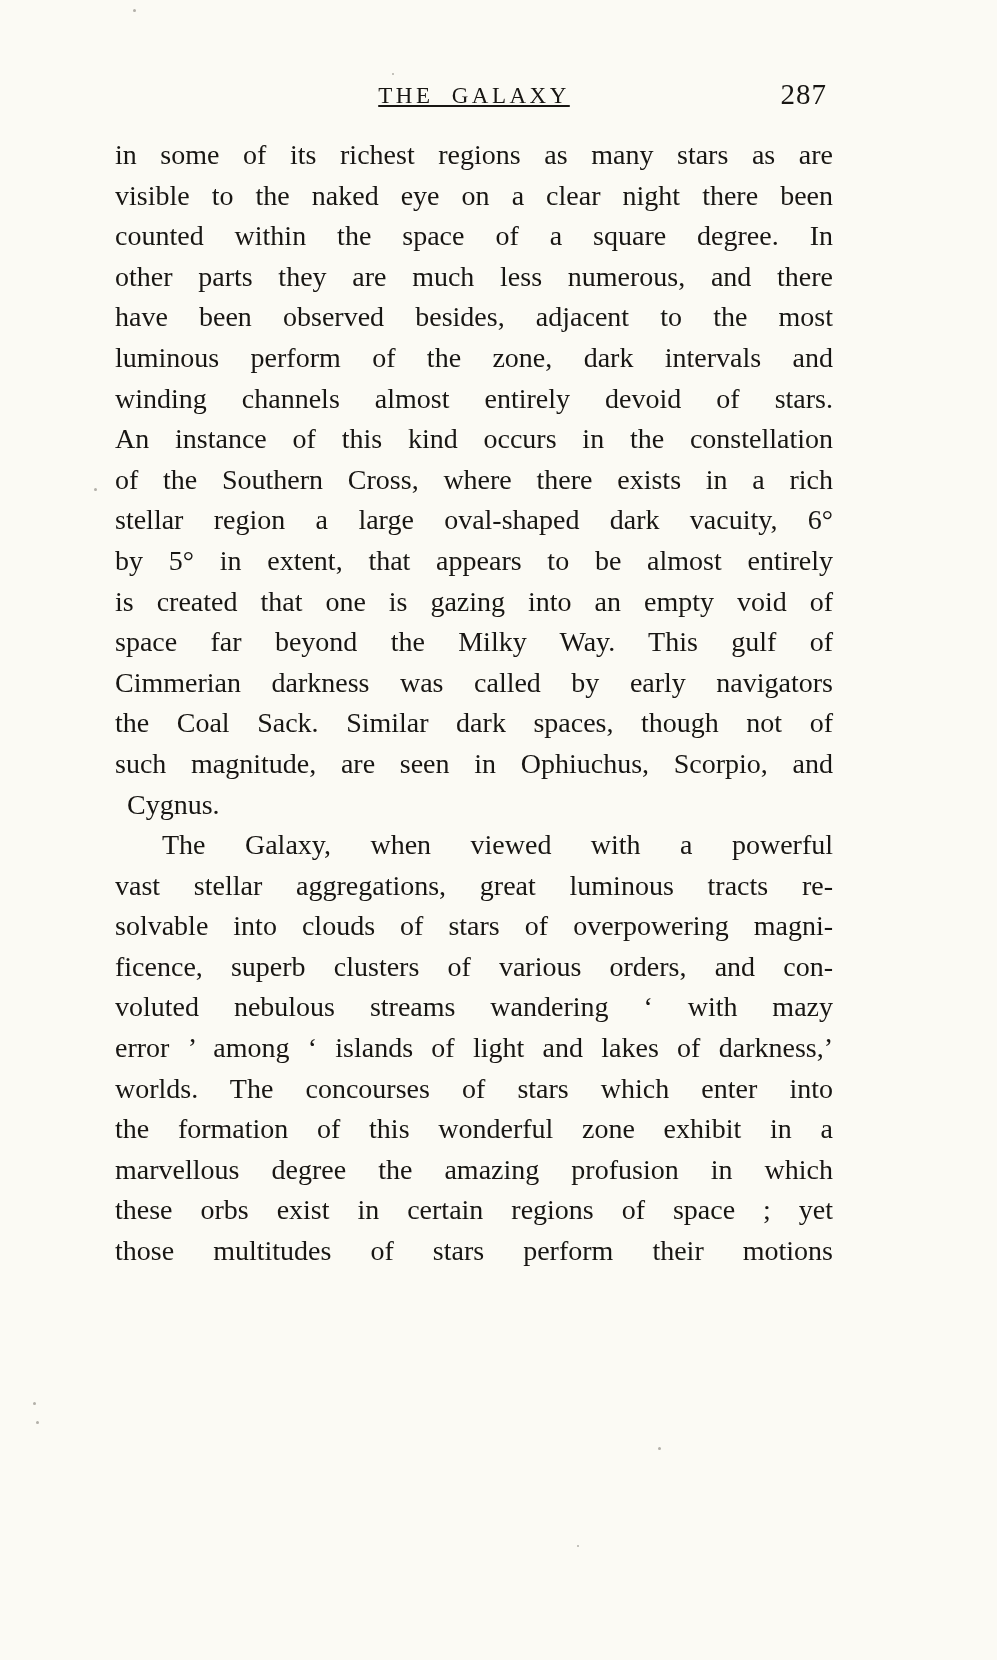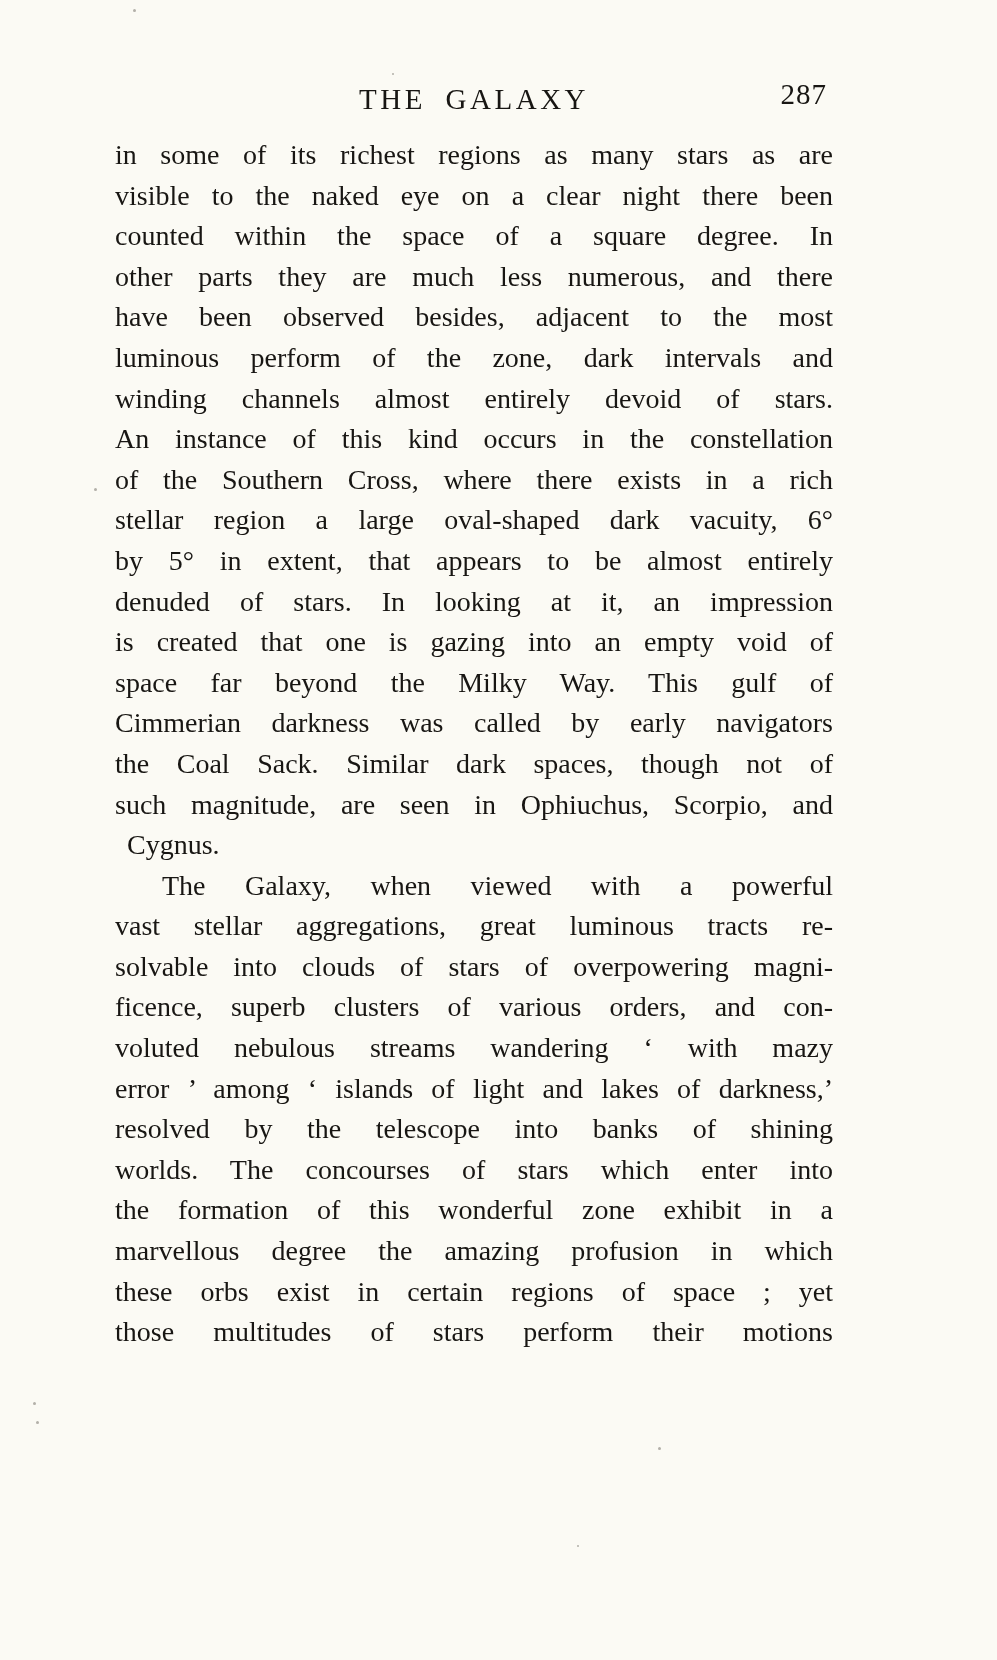--- a/index.html
+++ b/index.html
@@ -22,24 +22,25 @@
     top: 80px;
     left: 115px;
     width: 718px;
     height: 36px;
   }
   .running-title {
     position: absolute;
     left: 0;
     right: 0;
     text-align: center;
-    font-size: 29px;
+    font-size: 23px;
     letter-spacing: 3.5px;
     word-spacing: 9px;
     top: 3px;
+    text-decoration: underline;
   }
   .page-number {
     position: absolute;
     right: 6px;
     top: -2px;
     font-size: 29px;
     letter-spacing: 1px;
   }
   .body-text {
     position: absolute;
@@ -85,36 +86,34 @@
         <div class="line">visible to the naked eye on a clear night there been</div>
         <div class="line">counted within the space of a square degree.  In</div>
         <div class="line">other parts they are much less numerous, and there</div>
         <div class="line">have been observed besides, adjacent to the most</div>
         <div class="line">luminous perform of the zone, dark intervals and</div>
         <div class="line">winding channels almost entirely devoid of stars.</div>
         <div class="line">An instance of this kind occurs in the constellation</div>
         <div class="line">of the Southern Cross, where there exists in a rich</div>
         <div class="line">stellar region a large oval-shaped dark vacuity, 6°</div>
         <div class="line">by 5° in extent, that appears to be almost entirely</div>
-        <div class="line">denuded of stars.  In looking at it, an impression</div>
         <div class="line">is created that one is gazing into an empty void of</div>
         <div class="line">space far beyond the Milky Way.  This gulf of</div>
         <div class="line">Cimmerian darkness was called by early navigators</div>
         <div class="line">the Coal Sack.  Similar dark spaces, though not of</div>
         <div class="line">such magnitude, are seen in Ophiuchus, Scorpio, and</div>
         <div class="line last">Cygnus.</div>
       </div>
       <div class="paragraph indent">
         <div class="line">The Galaxy, when viewed with a powerful</div>
         <div class="line">vast stellar aggregations, great luminous tracts re-</div>
         <div class="line">solvable into clouds of stars of overpowering magni-</div>
         <div class="line">ficence, superb clusters of various orders, and con-</div>
         <div class="line">voluted nebulous streams wandering ‘ with mazy</div>
         <div class="line">error ’ among ‘ islands of light and lakes of darkness,’</div>
-        <div class="line">resolved by the telescope into banks of shining</div>
         <div class="line">worlds.  The concourses of stars which enter into</div>
         <div class="line">the formation of this wonderful zone exhibit in a</div>
         <div class="line">marvellous degree the amazing profusion in which</div>
         <div class="line">these orbs exist in certain regions of space ; yet</div>
         <div class="line">those multitudes of stars perform their motions</div>
       </div>
     </div>
 
   <div class="speck" style="left:133px;top:9px;width:3px;height:3px;"></div>
   <div class="speck" style="left:392px;top:73px;width:2px;height:2px;"></div>

